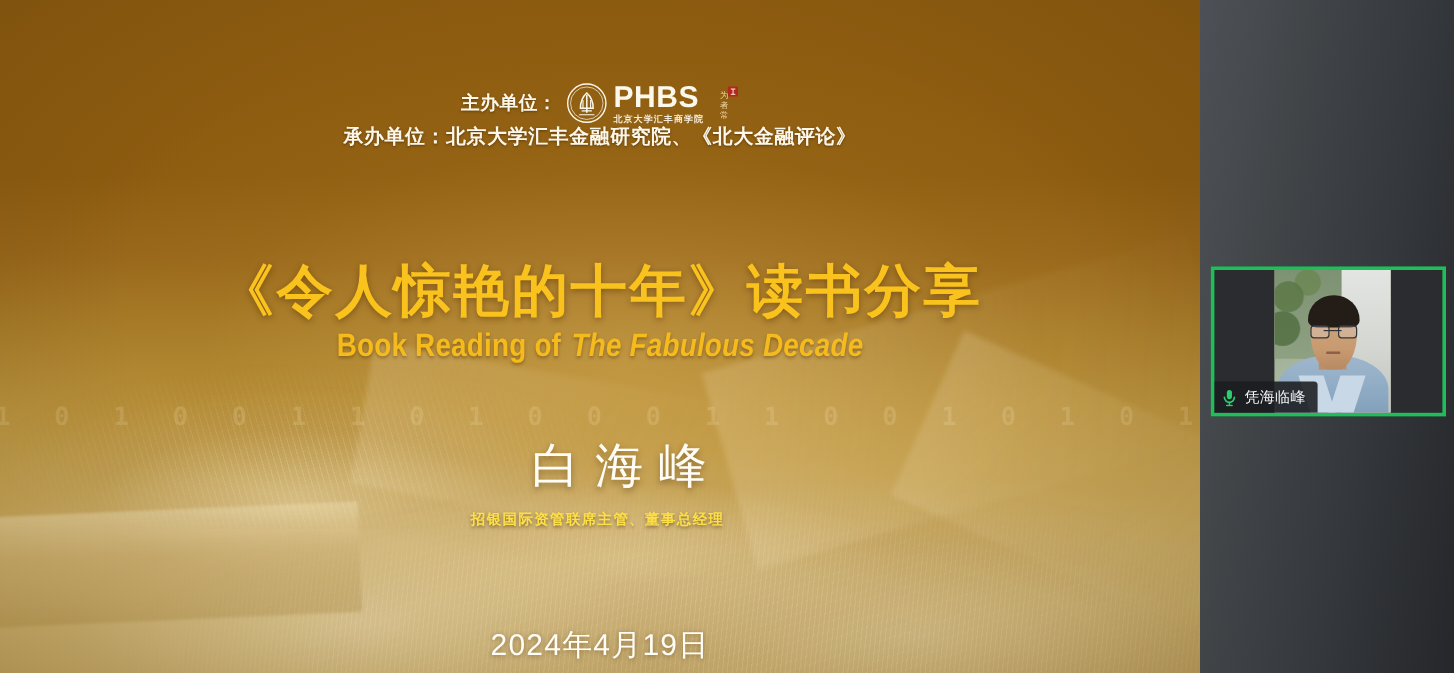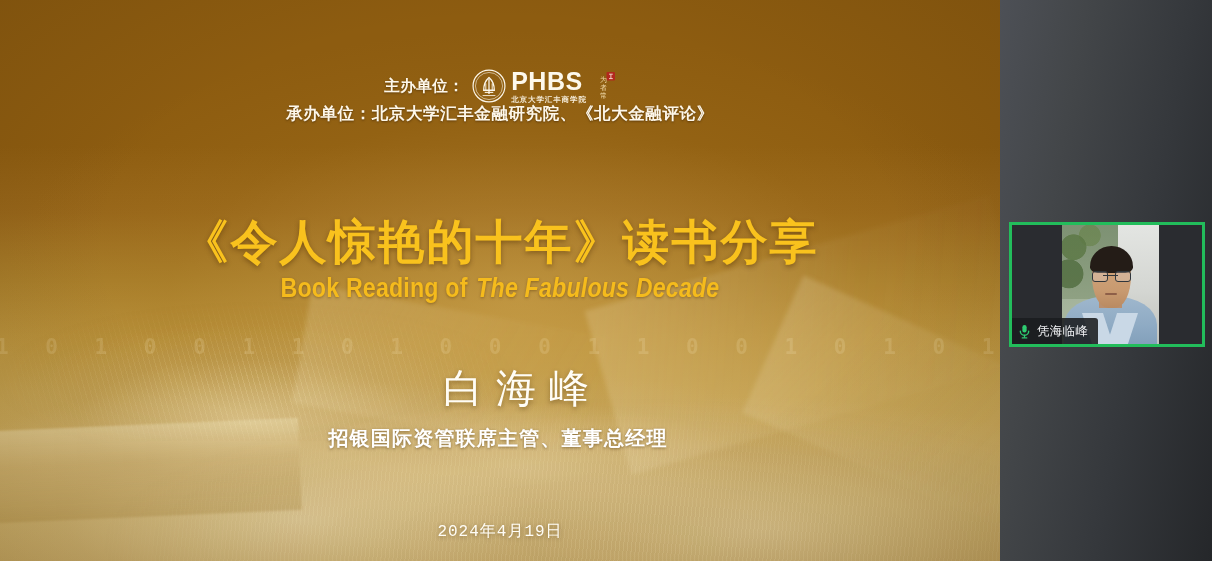--- a/index.html
+++ b/index.html
@@ -335,36 +335,36 @@
     letter-spacing: 13px;
     text-indent: 13px;
     text-shadow: 0 2px 5px rgba(70,42,4,.45);
     padding-left: 32px;
   }
 
   .speaker-title {
     position: absolute;
     left: 0; right: 4px;
     top: 386px;
-    color: #ffffff;
-    font-size: 20px;
+    color: #fde047;
+    font-size: 12px;
     font-weight: 700;
     font-family: "DejaVu Sans", "Liberation Sans", sans-serif;
     letter-spacing: 1.2px;
     text-shadow: 0 1px 3px rgba(70,42,4,.5);
   }
 
   .event-date {
     position: absolute;
     left: 0; right: 0;
     top: 482px;
     color: #fffdf6;
-    font-size: 16px;
+    font-size: 25px;
     font-weight: 400;
-    font-family: Liberation Mono, monospace;
+    font-family: Liberation Sans, sans-serif;
     letter-spacing: 1px;
     text-shadow: 0 1px 4px rgba(70,42,4,.45);
     text-align: center;
   }
 </style>
 </head>
 <body>
 
 <div id="app">
 

